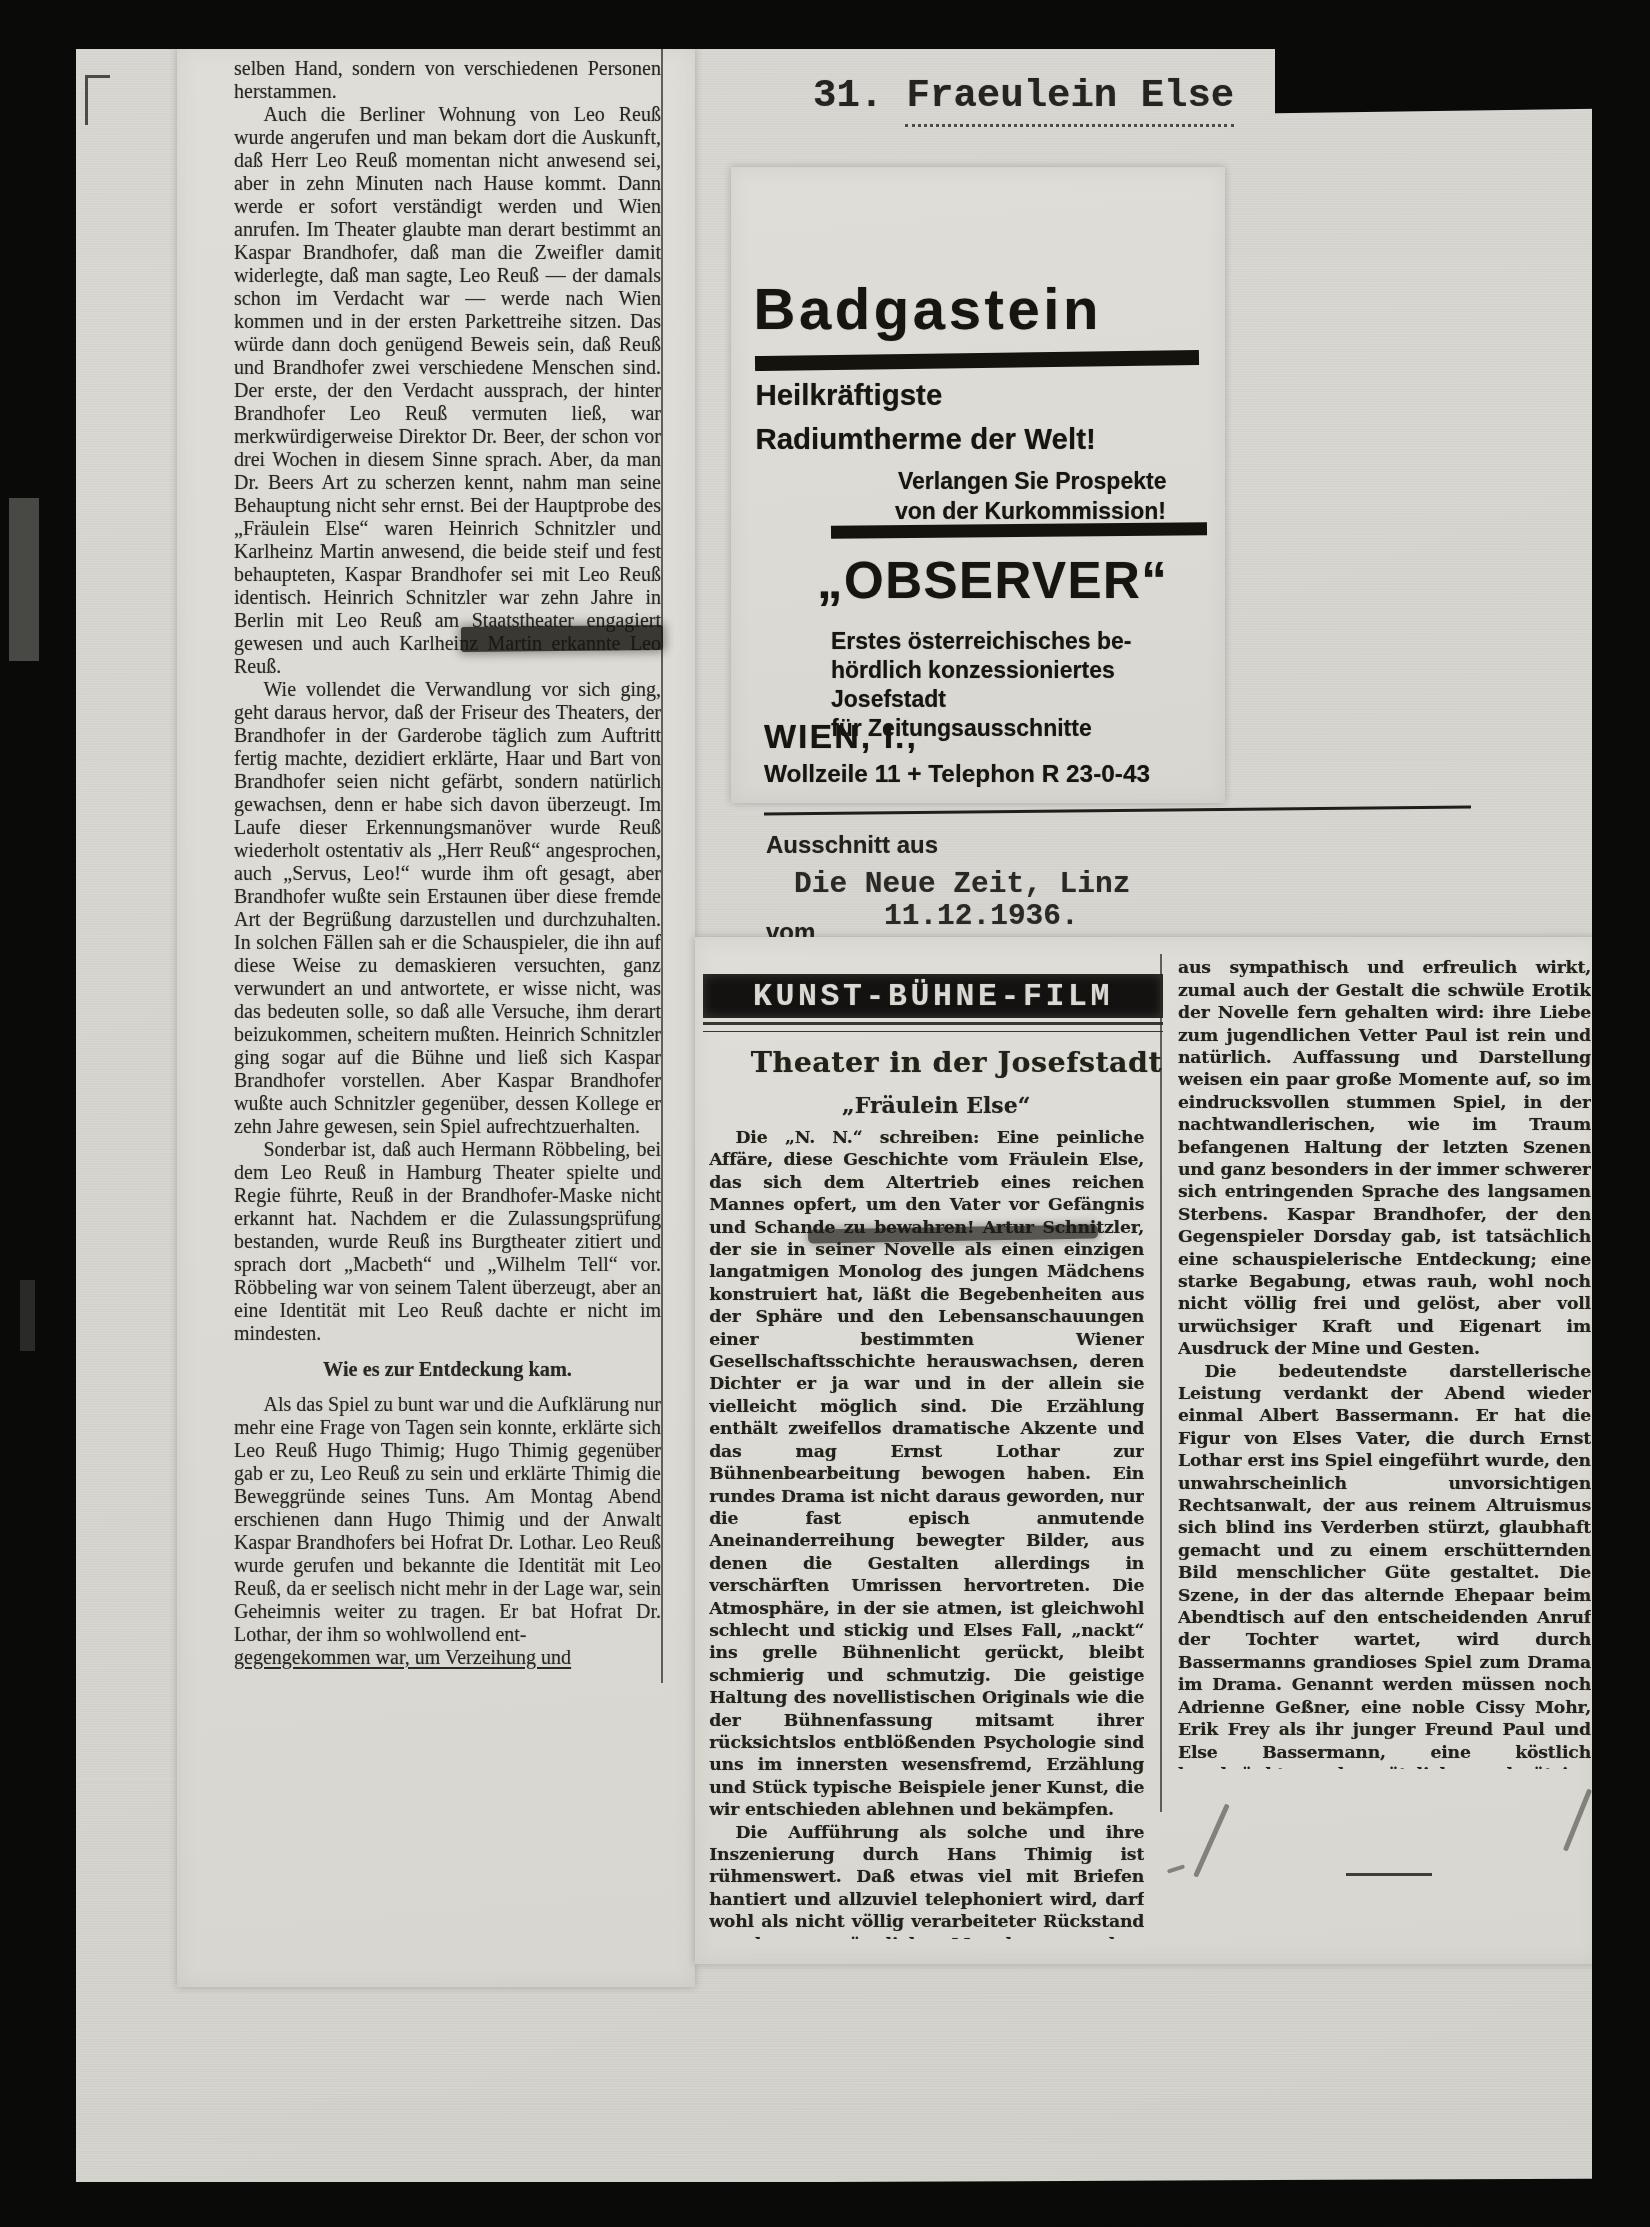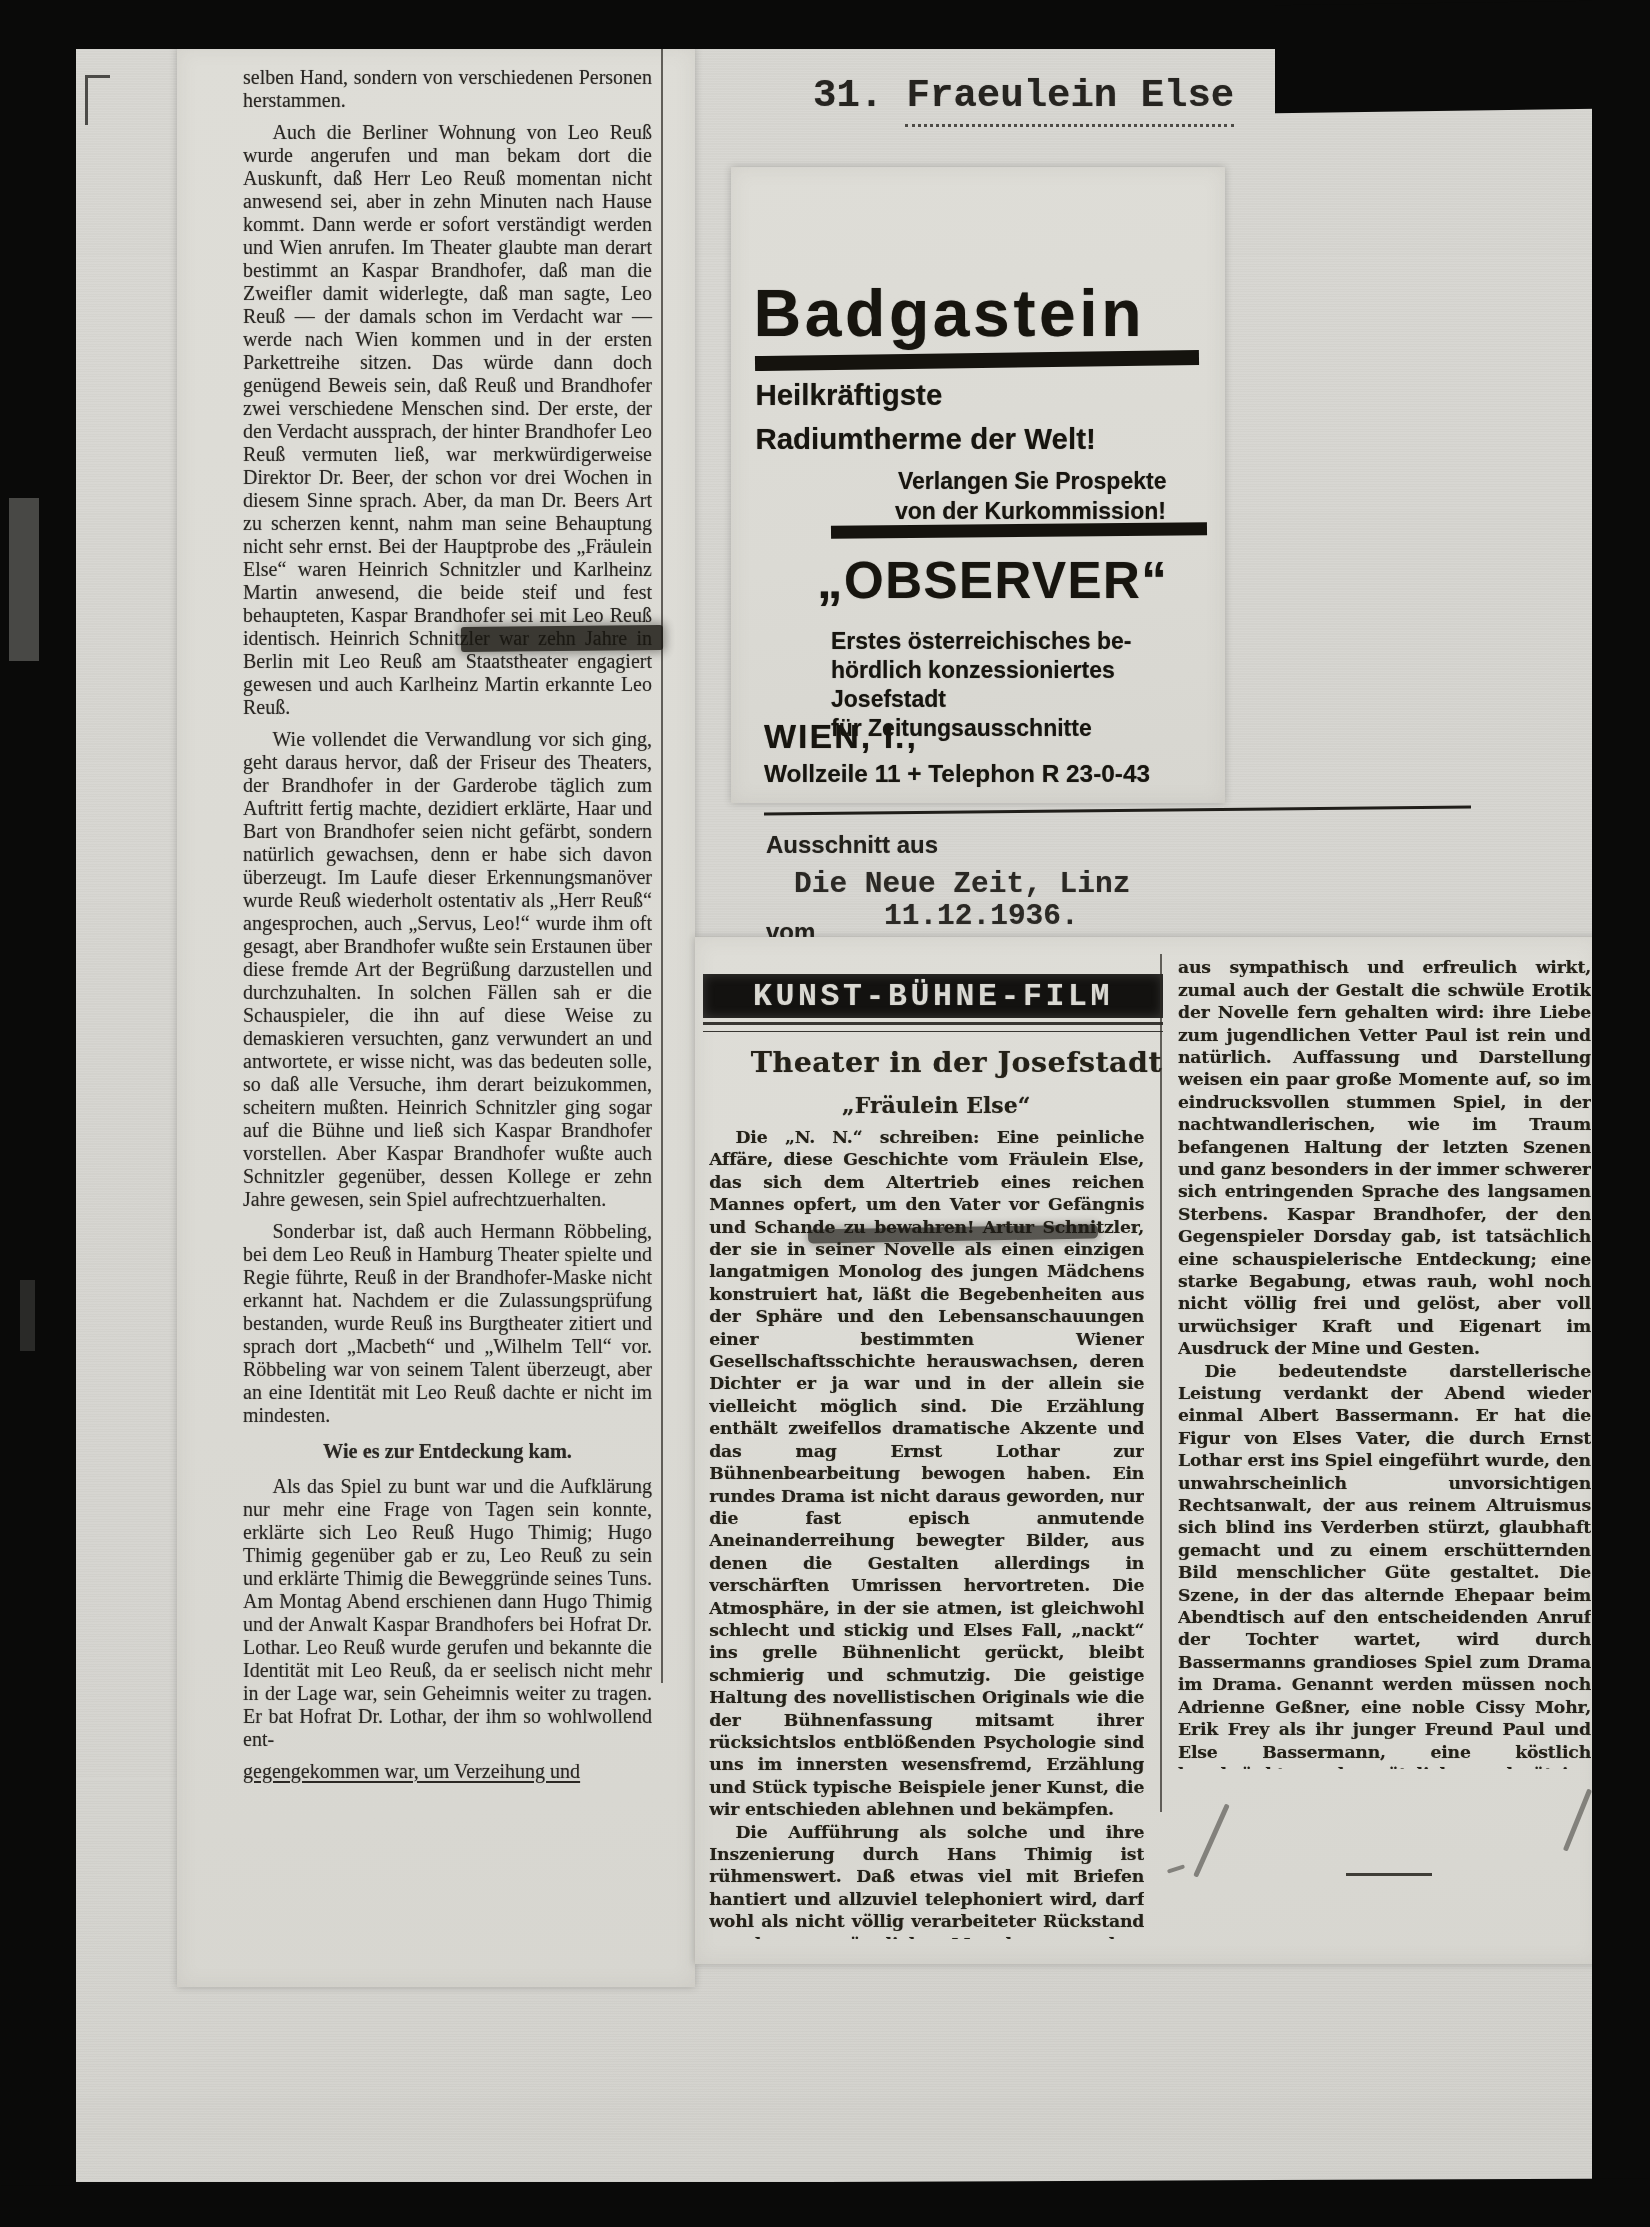--- a/index.html
+++ b/index.html
@@ -40,33 +40,33 @@
     box-shadow:0 0 7.1px rgba(40,38,34,.25), inset 0 0 20.3px rgba(120,115,105,.12);
   }
   
   .clip-left{left:177px;top:47px;width:518px;height:1940px;}
   .np-rule{position:absolute;left:484px;top:0;width:1.5px;height:1636px;background:#36332e;opacity:.75;}
   .lc-text{
     position:absolute;left:57px;top:10.2px;width:427px;height:1900px;overflow:hidden;
     font-size:20px;line-height:23px;text-align:justify;color:#2b2824;
     text-shadow:0 0 1px rgba(43,40,36,.45);
   }
-  .lc-text p{margin:9px;text-indent:29.5px;}
+  .lc-text p{margin:0;text-indent:29.5px;}
   .lc-text p.noindent{text-indent:0;}
   .lc-text h3{margin:13.2px 0 11.2px 0;text-align:center;font-size:20.3px;font-weight:bold;}
   .lc-text p.lastline{text-indent:0;text-decoration:underline;text-underline-offset:3px;}
   .ink-blot{position:absolute;background:#17150f;border-radius:3px;z-index:2;}
   .blot-left{left:461px;top:626px;width:202px;height:25.4px;opacity:.82;transform:rotate(-.6deg);
              box-shadow:0 0 9.1px 3px rgba(23,21,15,.45);}
   .strike-left{left:239px;top:1022px;width:422px;height:2.5px;background:#24221e;opacity:.4;z-index:2;transform:rotate(-.2deg);}
   
   .clip-ad{left:731px;top:167px;width:494px;height:636px;}
   .ad{position:absolute;font-family:"Liberation Sans","DejaVu Sans",sans-serif;color:#17150f;
       font-weight:bold;text-shadow:0 0 1px rgba(20,18,14,.5);}
-  .ad-title{left:22.4px;top:108px;font-size:66px;letter-spacing:3.6px;}
+  .ad-title{left:22.4px;top:108px;font-size:58px;letter-spacing:3.6px;}
   .ad-bar{position:absolute;background:#15130e;}
   .ad-bar1{left:24.4px;top:186px;width:444px;height:15.2px;transform:rotate(-.8deg);}
   .ad-sub{font-size:29.5px;}
   .ad-sub1{left:24.4px;top:211px;}
   .ad-sub2{left:24.4px;top:255px;}
   .ad-cta{font-size:23px;}
   .ad-cta1{left:167px;top:301px;}
   .ad-cta2{left:156px;top:331px;margin-left:8px;}
   .ad-bar2{left:100px;top:357px;width:376px;height:13.2px;transform:rotate(-.5deg);}
   .ob-title{left:86px;top:384px;font-size:51px;letter-spacing:1.5px;}

